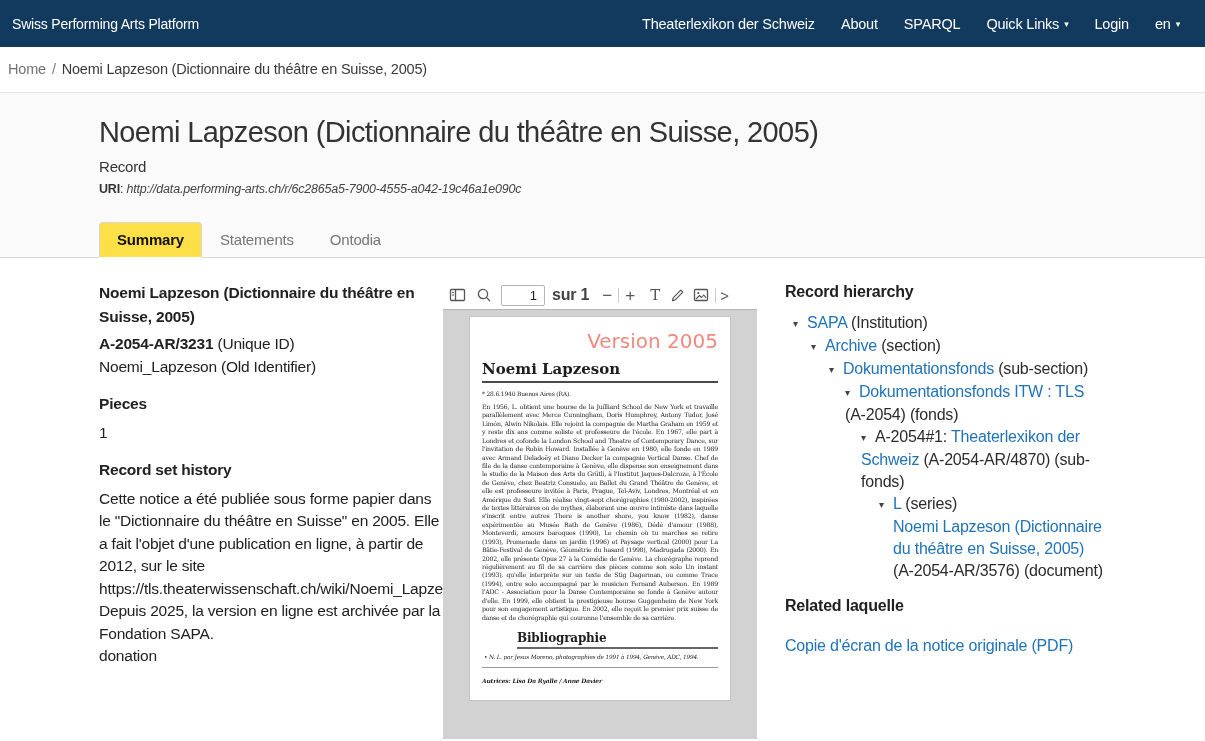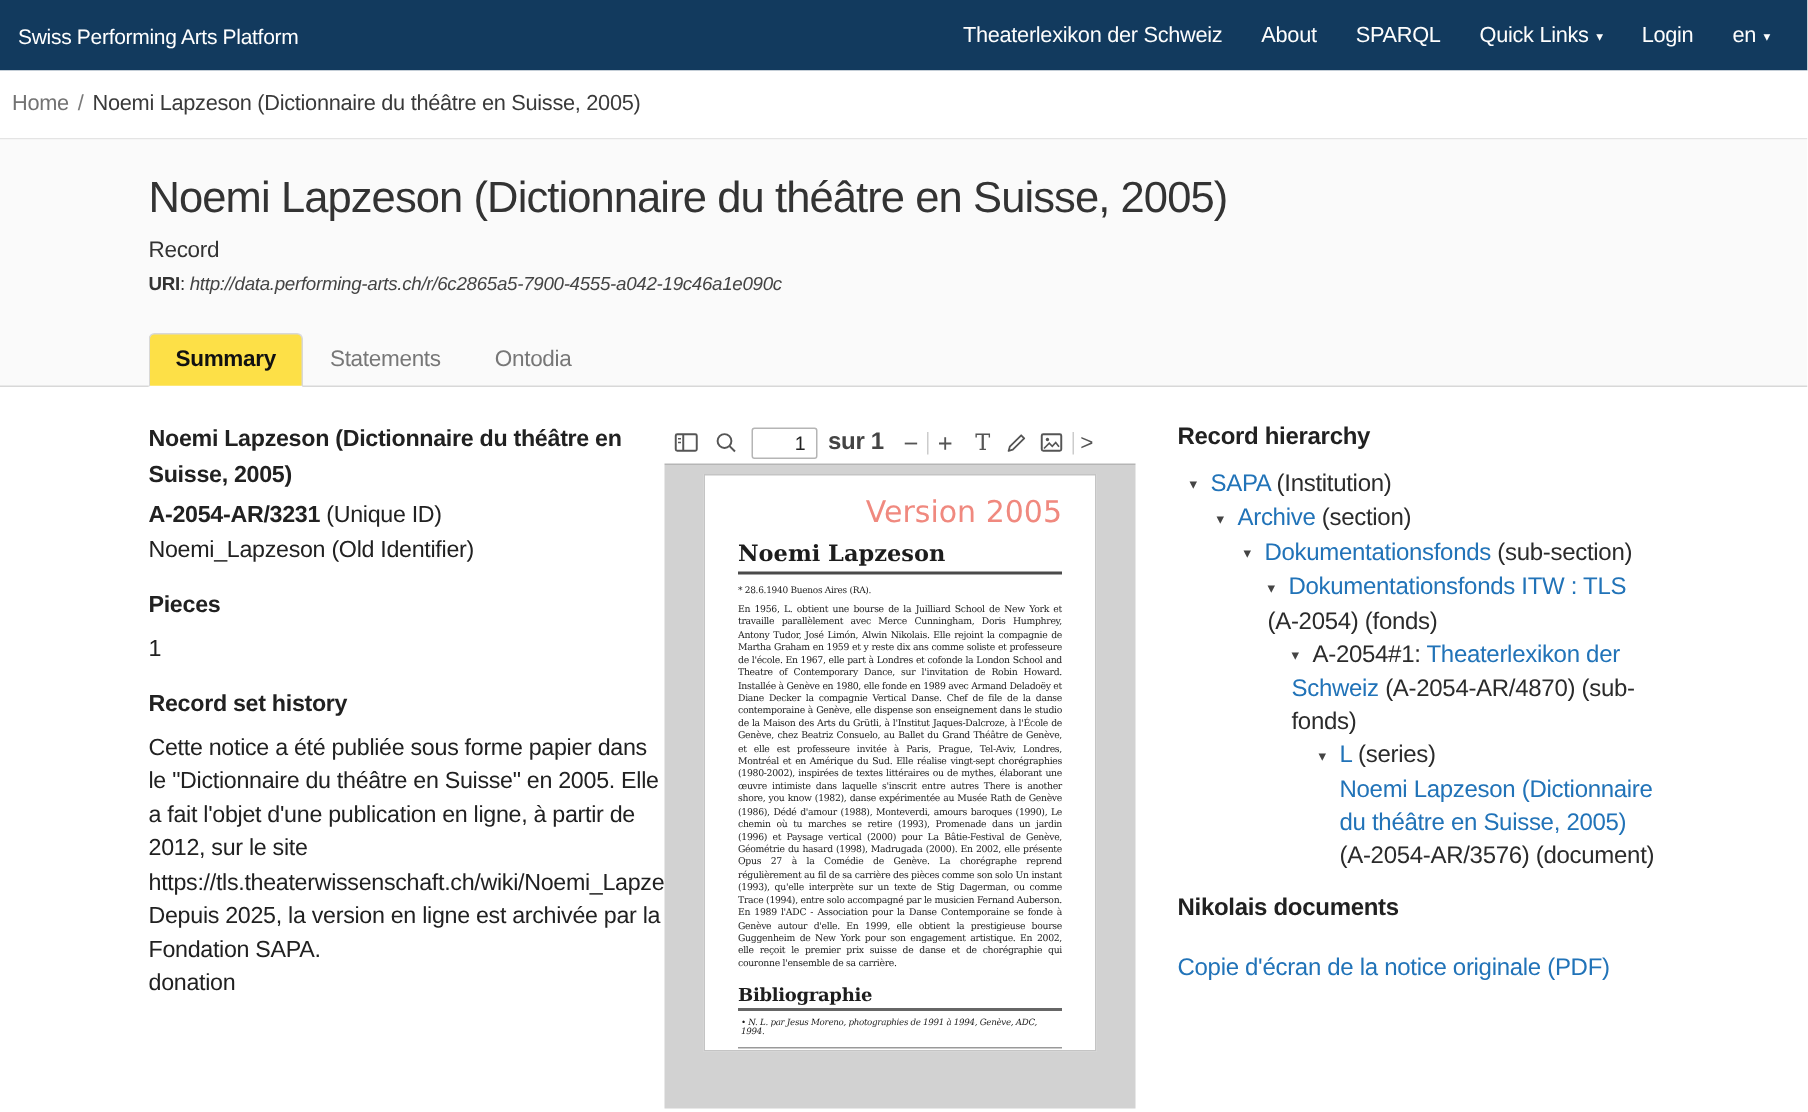--- a/index.html
+++ b/index.html
@@ -66,28 +66,28 @@
   .tb-div { width:1px; height:15px; background:#ccc; margin-left:6px; }
   .plus-btn { margin-left:6px; }
   .text-btn { font-family:"DejaVu Serif",serif; font-size:15px; margin-left:15px; color:#555; }
   .pencil-btn { margin-left:10px; }
   .image-btn { margin-left:8px; }
   .chev-btn { font-size:15px; margin-left:4px; color:#555; }
   .viewer-body { background:#d2d2d2; height:429px; overflow:hidden; }
 
   .pdf-page {
     width:262px; height:385px; margin:6px auto 0 auto; background:#fff;
-    padding:10px 22px; overflow:hidden; border:1px solid #c4c4c4;
+    padding:10px 12px; overflow:hidden; border:1px solid #c4c4c4;
     font-family:"DejaVu Serif", serif; color:#1d1d1d;
   }
   .version-label { text-align:right; font-family:"DejaVu Sans",sans-serif; font-size:20px; color:#f0897f; margin-top:2px; letter-spacing:0; }
   .doc-title { font-size:15px; font-weight:bold; margin-top:7px; padding-bottom:3px; border-bottom:2px solid #4a4a4a; letter-spacing:0; }
   .birth-line { font-size:6px; margin:7px 0 6px 0; }
   .doc-body { font-size:6.2px; line-height:1.36; text-align:justify; color:#222; }
-  .biblio-h { font-size:12px; font-weight:bold; margin-top:9px; padding-bottom:2px; border-bottom:2px solid #666; }
+  .biblio-h { font-size:12px; font-weight:bold; margin-top:9px; padding-bottom:2px; border-bottom:2px solid #666;margin-left:35px; }
   .biblio-item { font-size:5.8px; font-style:italic; padding:5px 0 7px 2px; border-bottom:1px solid #999; }
   .biblio-item::before { content:"• "; font-style:normal; }
   .authors-line { font-size:6px; font-weight:bold; font-style:italic; margin:9px 0 16px 0; }
   .source-block { border-top:1px solid #888; padding-top:5px; font-size:6px; }
 
   
   .right-col { margin-left:28px; width:321px; font-size:16px; line-height:22px; }
   .col-h { font-weight:bold; margin-bottom:9px; }
   .tree { }
   .tree-item { color:#2b2b2b; }
@@ -214,17 +214,17 @@
     <div class="col-h">Record hierarchy</div>
     <div class="tree">
       <div class="tree-item lvl0"><span class="caret"></span><a>SAPA</a><span> (Institution)</span></div>
       <div class="tree-item lvl1"><span class="caret"></span><a>Archive</a><span> (section)</span></div>
       <div class="tree-item lvl2"><span class="caret"></span><a>Dokumentationsfonds</a><span> (sub-section)</span></div>
       <div class="tree-item lvl3"><span class="caret"></span><a>Dokumentationsfonds ITW : TLS</a><span> (A-2054) (fonds)</span></div>
       <div class="tree-item lvl4"><span class="caret"></span><span>A-2054#1: </span><a>Theaterlexikon der Schweiz</a><span> (A-2054-AR/4870) (sub-fonds)</span></div>
       <div class="tree-item lvl5"><span class="caret"></span><a>L</a><span> (series)</span></div>
       <div class="tree-item lvl6"><a>Noemi Lapzeson (Dictionnaire du théâtre en Suisse, 2005)</a><span> (A-2054-AR/3576) (document)</span></div>
     </div>
-    <div class="col-h related-h">Nikolais documents</div>
+    <div class="col-h related-h">Related laquelle</div>
     <a class="related-link">Copie d'écran de la notice originale (PDF)</a>
   </aside>
 
 </div>
 
 </body></html>

